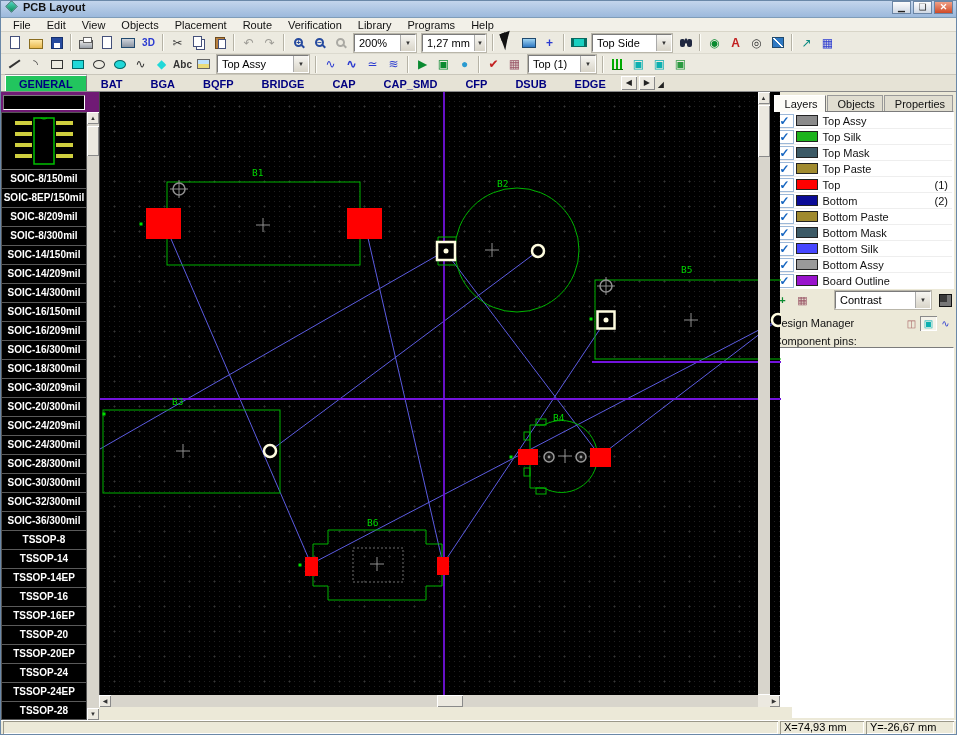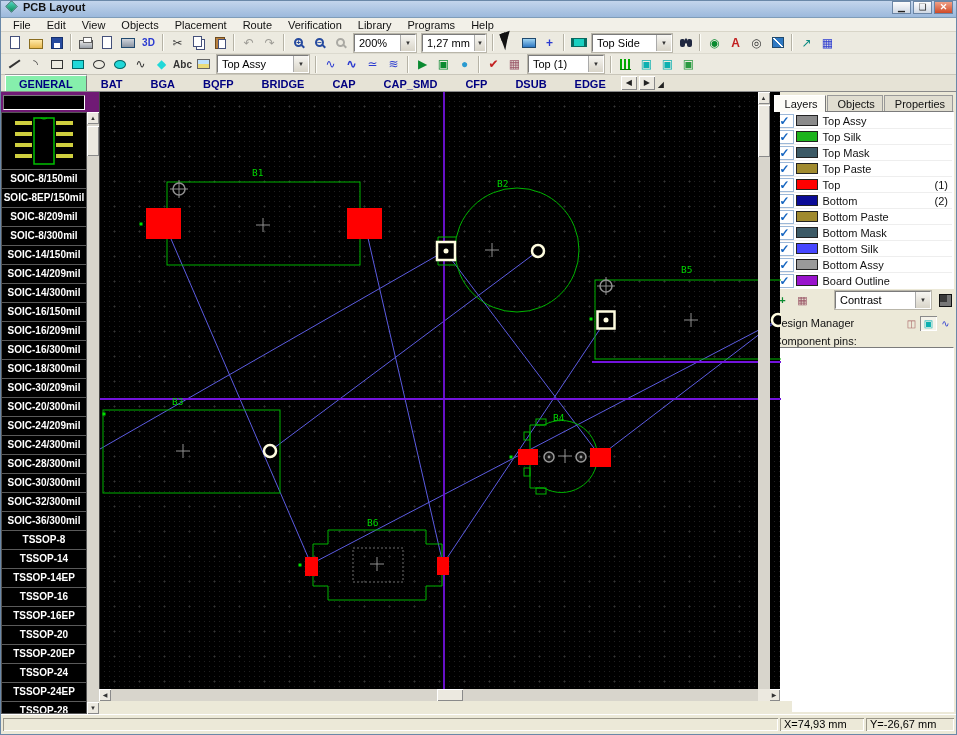--- a/index.html
+++ b/index.html
@@ -50,21 +50,21 @@
   .ic-img { width:13px; height:10px; background:linear-gradient(#bfe2ff 55%,#eadb7a 55%); border:1px solid #666; }
   .ic-hist { width:11px; height:11px; background:repeating-linear-gradient(90deg,#0a0 0 2px,transparent 2px 4px); border-bottom:1px solid #070; }
   .ic-copy { width:9px; height:11px; background:#fff; border:1px solid #44507a; box-shadow:3px 3px 0 -1px #fff, 3px 3px 0 0 #44507a; margin:-3px 3px 0 0; }
   .ic-paste { width:10px; height:12px; background:#b9813f; border:1px solid #6d4a1e; position:relative; }
   .ic-paste::after { content:""; position:absolute; right:-2px; bottom:-1px; width:6px; height:8px; background:#fff; border:1px solid #44507a; }
   .tlabel { font-weight:bold; font-size:10px; }
 
   
   .tabbar { height:17px; background:#e6e3d6; display:flex; align-items:flex-end; padding-left:4px; border-bottom:1px solid #8a8a8a; }
   .tab { padding:2px 13px 1px 13px; font-weight:bold; color:#000080; font-size:11px; border:1px solid transparent; border-bottom:none; }
-  .tab.active { background:#86efac; border-color:#fff #777 transparent #fff; box-shadow:0 -1px 0 #999; }
+  .tab.active { background:#22c55e; border-color:#fff #777 transparent #fff; box-shadow:0 -1px 0 #999; }
   .tabnav { width:16px; height:14px; margin:0 1px 1px 1px; text-align:center; font-size:8px; line-height:13px; background:#ece9e0; box-shadow:inset 1px 1px 0 #fff, inset -1px -1px 0 #8a8a8a; color:#222; }
   .tabcorner { font-size:8px; color:#222; margin:0 0 2px 2px; }
 
   
   .main { flex:1; display:flex; overflow:hidden; }
 
   
   .sidebar { width:100px; display:flex; flex-direction:column; background:#701a75; }
   .sb-top { height:20px; display:flex; align-items:center; padding:2px 1px 2px 2px; }
   .sb-search { width:82px; height:15px; background:#000; border:1px solid; border-color:#7b7b7b #fff #fff #7b7b7b; color:#fff; font-size:10px; }
@@ -106,21 +106,21 @@
   .dm-head { height:20px; display:flex; align-items:center; padding-top:4px; }
   .dm-title { flex:1; color:#111; }
   .dm-btn { width:17px; height:15px; display:flex; align-items:center; justify-content:center; font-size:10px; }
   .dm-btn.pressed { box-shadow:inset 1px 1px 0 #8a8a8a, inset -1px -1px 0 #fff; background:#f5f3ea; }
   .dmbox { height:180px; background:#fff; border:1px solid; border-color:#7b7b7b #fff #fff #7b7b7b; overflow:hidden; padding:2px 0 0 3px; }
   .dmitem { height:13px; line-height:13px; color:#111; }
   .cp-label { height:16px; padding-top:4px; color:#111; }
   .pinsbox { flex:1; background:#fff; border:1px solid; border-color:#7b7b7b #fff #fff #7b7b7b; margin-bottom:2px; }
 
   
-  .statusbar { height:20px; background:#ece9d8; border-top:1px solid #fff; display:flex; align-items:center; padding:1px 2px; gap:2px; }
+  .statusbar { height:14px; background:#ece9d8; border-top:1px solid #fff; display:flex; align-items:center; padding:1px 2px; gap:2px; }
   .scell { height:13px; box-shadow:inset 1px 1px 0 #9a9789, inset -1px -1px 0 #fff; padding:0 4px; line-height:13px; color:#000; }
   .scell.grow { flex:1; }
   .scell.xc { width:84px; }
   .scell.yc { width:88px; }
 
   .gch { color:#0a8a30; } .rch { color:#c22020; } .bch { color:#2a3ad0; } .tch { color:#0a8a80; } .nch { color:#333; }
 </style>
 </head>
 <body>
 
@@ -306,21 +306,21 @@
     <span class="ti" style="color:#2a9ad0">
         <span>●</span>
       </span>
     <span class="sep"></span>
     <span class="ti rch">
         <span>✔</span>
       </span>
     <span class="ti" style="color:#956">
         <span>▦</span>
       </span>
-    <span class="combo" style="width:76px">
+    <span class="combo" style="width:68px">
       <span class="val">Top (1)</span>
       <span class="cbtn">▼</span>
     </span>
     <span class="sep"></span>
     <span class="ti">
         <span class="ic-hist"></span>
       </span>
     <span class="ti" style="color:#0cb0b0">
         <span>▣</span>
       </span>

